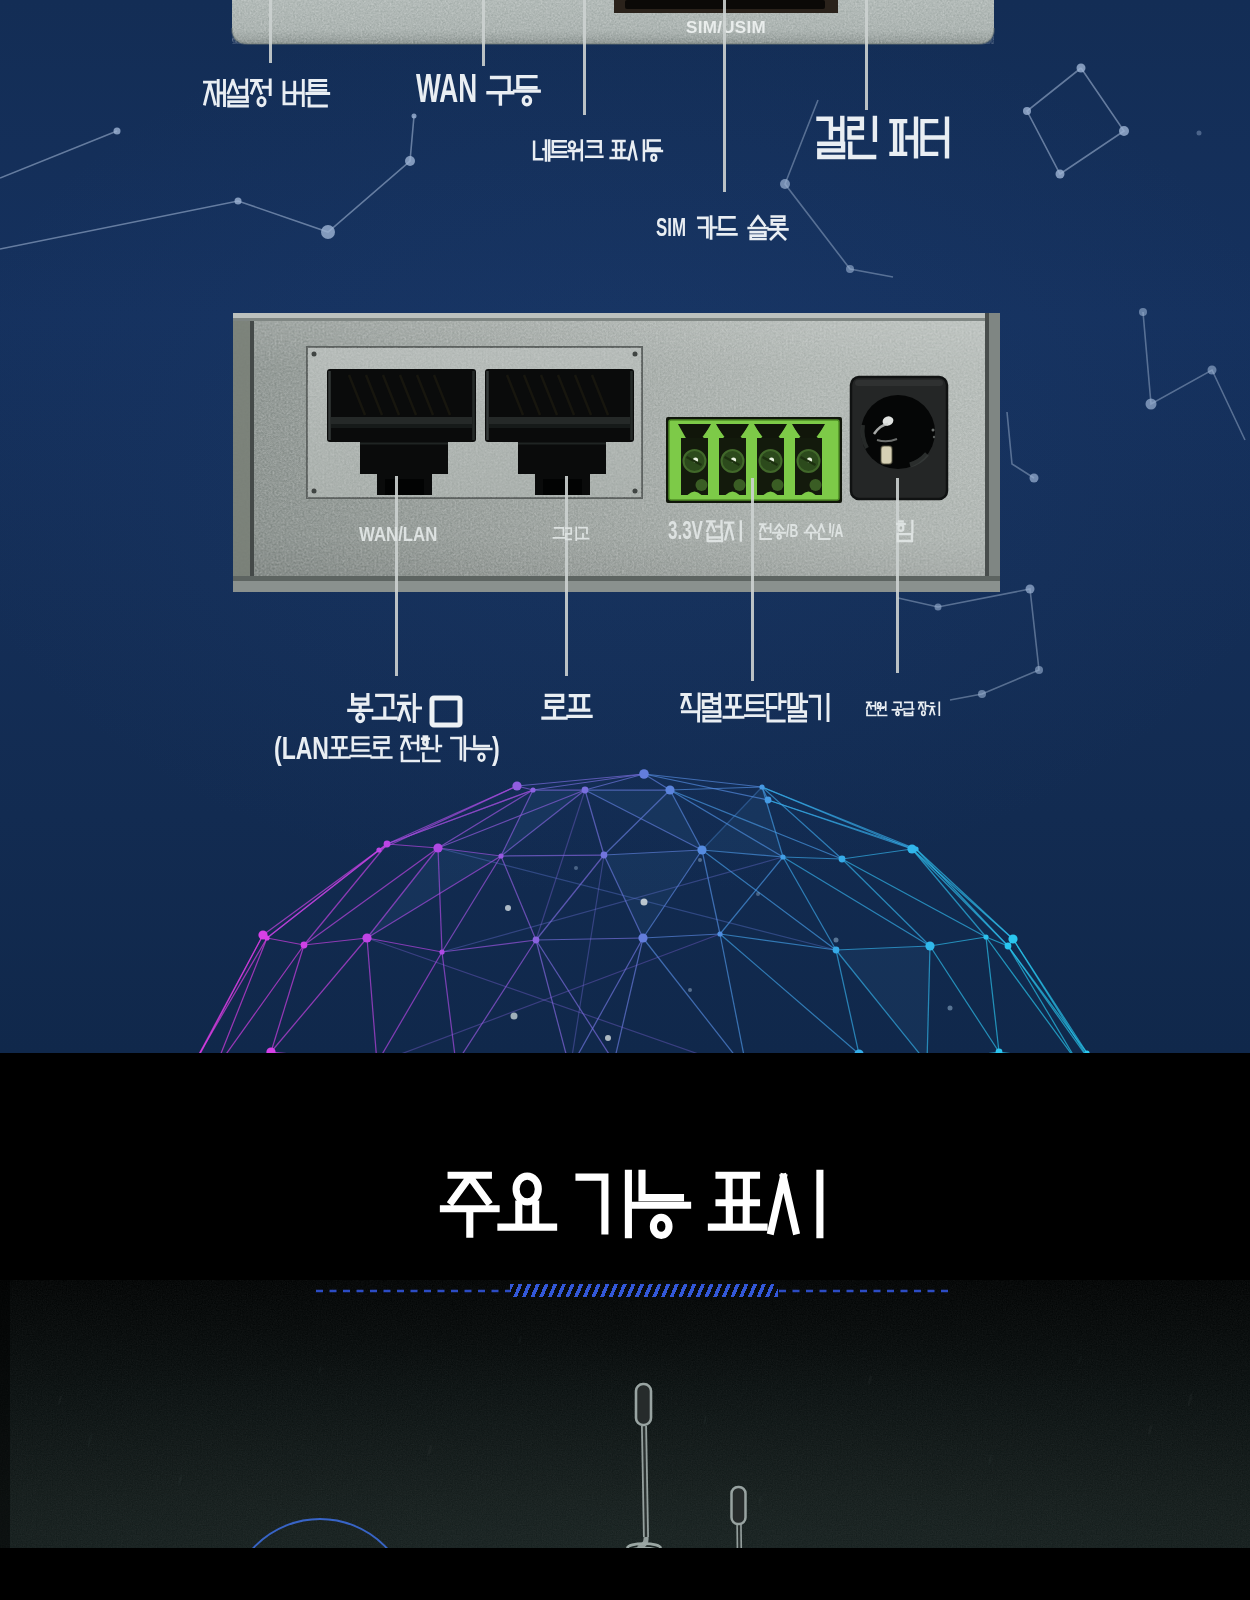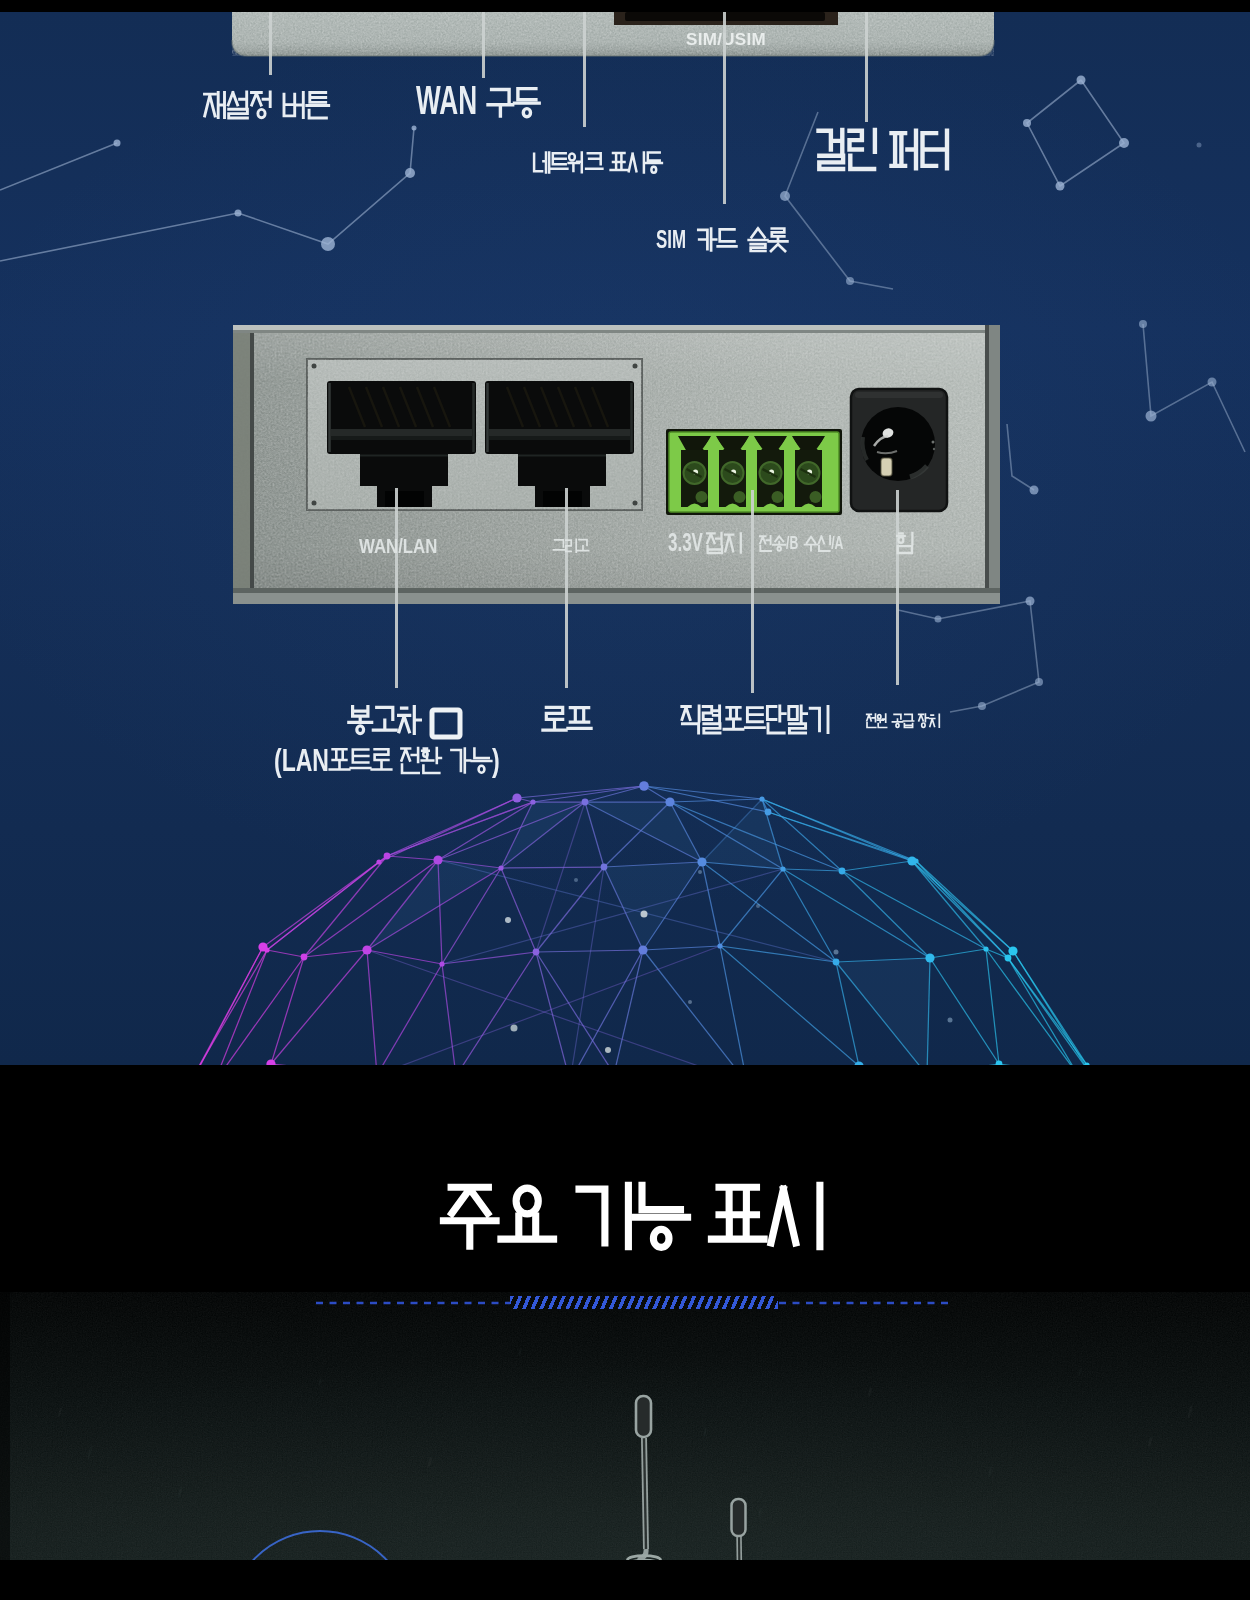--- a/index.html
+++ b/index.html
@@ -1,15 +1,15 @@
 <!DOCTYPE html>
 <html><head><meta charset="utf-8">
 <style>
 html,body{margin:0;padding:0;background:#000;}
-#page{position:relative;width:1250px;height:1548px;overflow:hidden;font-family:"Liberation Sans",sans-serif;margin-top:12px;}
+#page{position:relative;width:1250px;height:1548px;overflow:hidden;font-family:"Liberation Sans",sans-serif;}
 #blue{position:absolute;left:0;top:0;width:1250px;height:1053px;
  background:linear-gradient(180deg,#132d55 0%,#15315e 30%,#142e57 55%,#10284b 100%);}
 #blueshade{position:absolute;left:0;top:0;width:1250px;height:1053px;
  background:radial-gradient(90% 70% at 50% 42%, rgba(44,86,148,0.15) 0%, rgba(44,86,148,0) 62%);}
 #black{position:absolute;left:0;top:1053px;width:1250px;height:547px;background:#000;}
 </style></head>
 <body>
 <div id="page">
 <div id="blue"></div>
 <div id="blueshade"></div>

